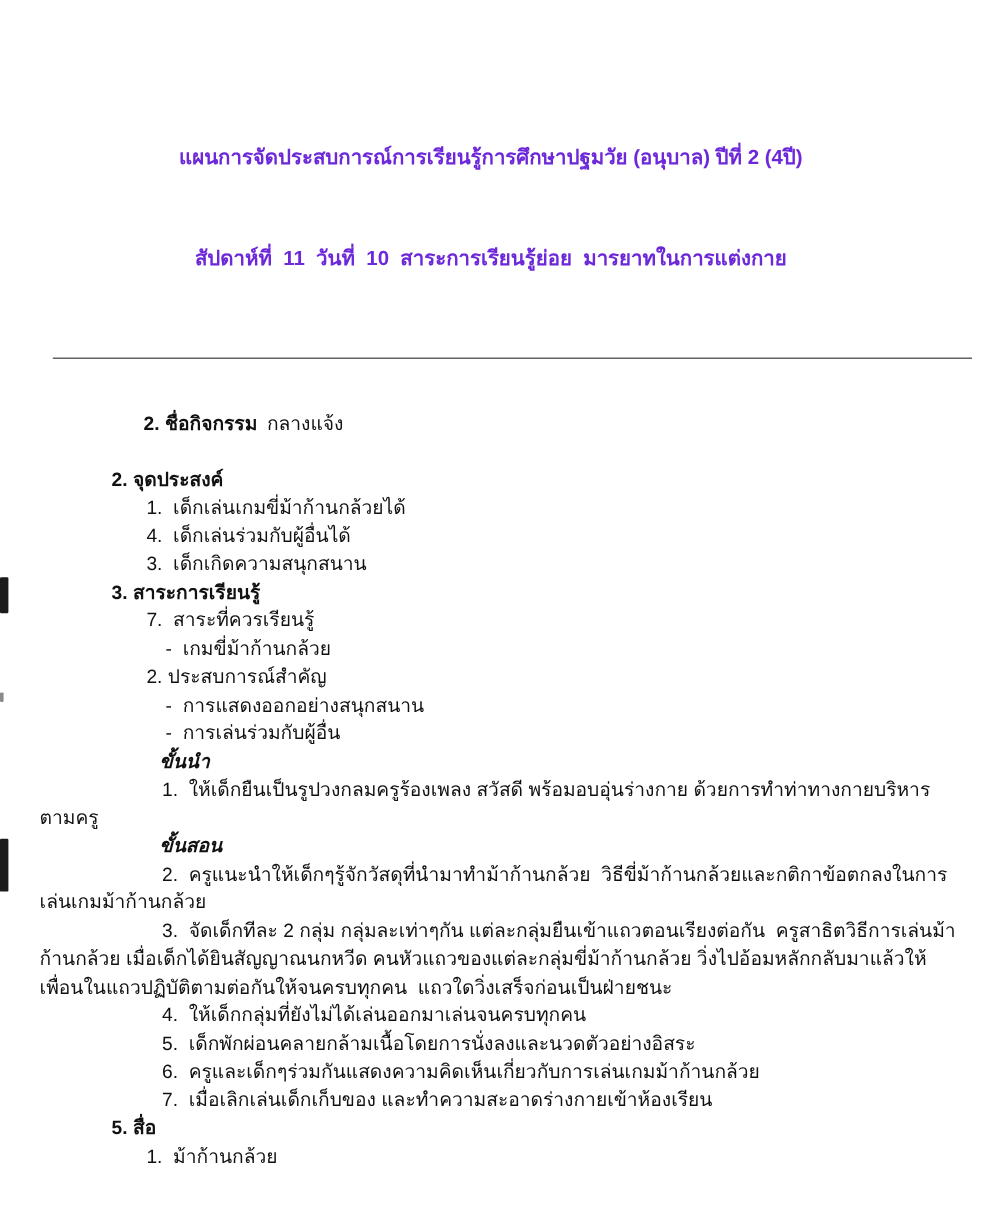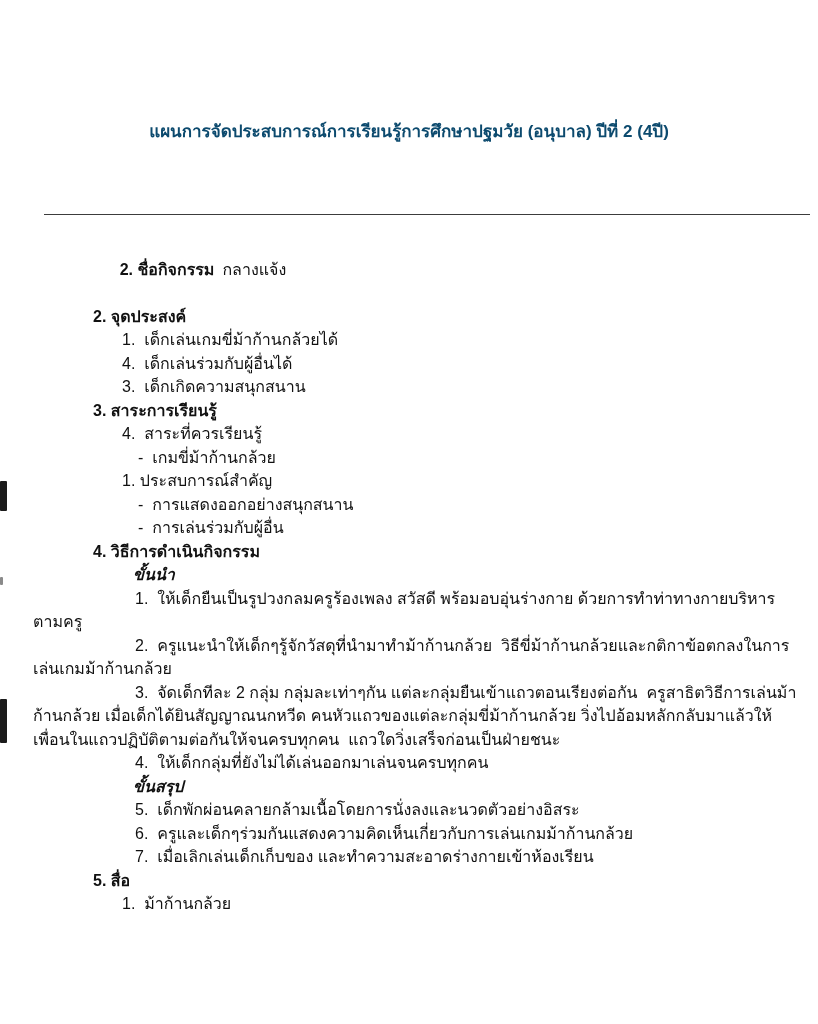--- a/index.html
+++ b/index.html
@@ -16,21 +16,21 @@
     font-family: "Liberation Sans", "DejaVu Sans", sans-serif;
     overflow: hidden;
   }
   
   .doc-header {
     padding-top: 62px;
     text-align: center;
     font-weight: 700;
     font-size: 17px;
     line-height: 28px;
-    color: #0c4a6e;
+    color: #6d28d9;
     white-space: pre-wrap;
   }
   .divider {
     border: none;
     border-top: 1.6px solid #3c3c3c;
     margin: 12px 8px 0 44px;
     height: 0;
   }
   
   .doc-body {
@@ -77,49 +77,49 @@
   .smudge.s2 { top: 577px; width: 3px; height: 8px; background: #8a8a8a; }
   .smudge.s3 { top: 699px; width: 7px; height: 44px; }
 </style>
 </head>
 <body>
 
 <div class="page">
 
   <header class="doc-header">
     <div>แผนการจัดประสบการณ์การเรียนรู้การศึกษาปฐมวัย (อนุบาล) ปีที่ 2 (4ปี)</div>
+    <div>สัปดาห์ที่  11  วันที่  10  สาระการเรียนรู้ย่อย  มารยาทในการแต่งกาย</div>
   </header>
 
   <hr class="divider">
 
   <main class="doc-body">
 
     <div class="sec-heading">
       <span>2. ชื่อกิจกรรม</span><span class="sec-value">กลางแจ้ง</span>
     </div>
 
     <div class="sec-heading">2. จุดประสงค์</div>
     <div class="sub-item">1.  เด็กเล่นเกมขี่ม้าก้านกล้วยได้</div>
     <div class="sub-item">4.  เด็กเล่นร่วมกับผู้อื่นได้</div>
     <div class="sub-item">3.  เด็กเกิดความสนุกสนาน</div>
 
     <div class="sec-heading">3. สาระการเรียนรู้</div>
-    <div class="sub-item">4.  สาระที่ควรเรียนรู้</div>
+    <div class="sub-item">7.  สาระที่ควรเรียนรู้</div>
     <div class="dash-item">-  เกมขี่ม้าก้านกล้วย</div>
-    <div class="sub-item">1. ประสบการณ์สำคัญ</div>
+    <div class="sub-item">2. ประสบการณ์สำคัญ</div>
     <div class="dash-item">-  การแสดงออกอย่างสนุกสนาน</div>
     <div class="dash-item">-  การเล่นร่วมกับผู้อื่น</div>
 
-    <div class="sec-heading">4. วิธีการดำเนินกิจกรรม</div>
     <div class="phase-heading">ขั้นนำ</div>
     <p class="step">1.  ให้เด็กยืนเป็นรูปวงกลมครูร้องเพลง สวัสดี พร้อมอบอุ่นร่างกาย ด้วยการทำท่าทางกายบริหารตามครู</p>
+    <div class="phase-heading">ขั้นสอน</div>
     <p class="step">2.  ครูแนะนำให้เด็กๆรู้จักวัสดุที่นำมาทำม้าก้านกล้วย  วิธีขี่ม้าก้านกล้วยและกติกาข้อตกลงในการเล่นเกมม้าก้านกล้วย</p>
     <p class="step">3.  จัดเด็กทีละ 2 กลุ่ม กลุ่มละเท่าๆกัน แต่ละกลุ่มยืนเข้าแถวตอนเรียงต่อกัน  ครูสาธิตวิธีการเล่นม้าก้านกล้วย เมื่อเด็กได้ยินสัญญาณนกหวีด คนหัวแถวของแต่ละกลุ่มขี่ม้าก้านกล้วย วิ่งไปอ้อมหลักกลับมาแล้วให้เพื่อนในแถวปฏิบัติตามต่อกันให้จนครบทุกคน  แถวใดวิ่งเสร็จก่อนเป็นฝ่ายชนะ</p>
     <p class="step">4.  ให้เด็กกลุ่มที่ยังไม่ได้เล่นออกมาเล่นจนครบทุกคน</p>
-    <div class="phase-heading">ขั้นสรุป</div>
     <p class="step">5.  เด็กพักผ่อนคลายกล้ามเนื้อโดยการนั่งลงและนวดตัวอย่างอิสระ</p>
     <p class="step">6.  ครูและเด็กๆร่วมกันแสดงความคิดเห็นเกี่ยวกับการเล่นเกมม้าก้านกล้วย</p>
     <p class="step">7.  เมื่อเลิกเล่นเด็กเก็บของ และทำความสะอาดร่างกายเข้าห้องเรียน</p>
 
     <div class="sec-heading">5. สื่อ</div>
     <div class="sub-item">1.  ม้าก้านกล้วย</div>
 
   </main>
 
   <div class="smudge s1"></div>

